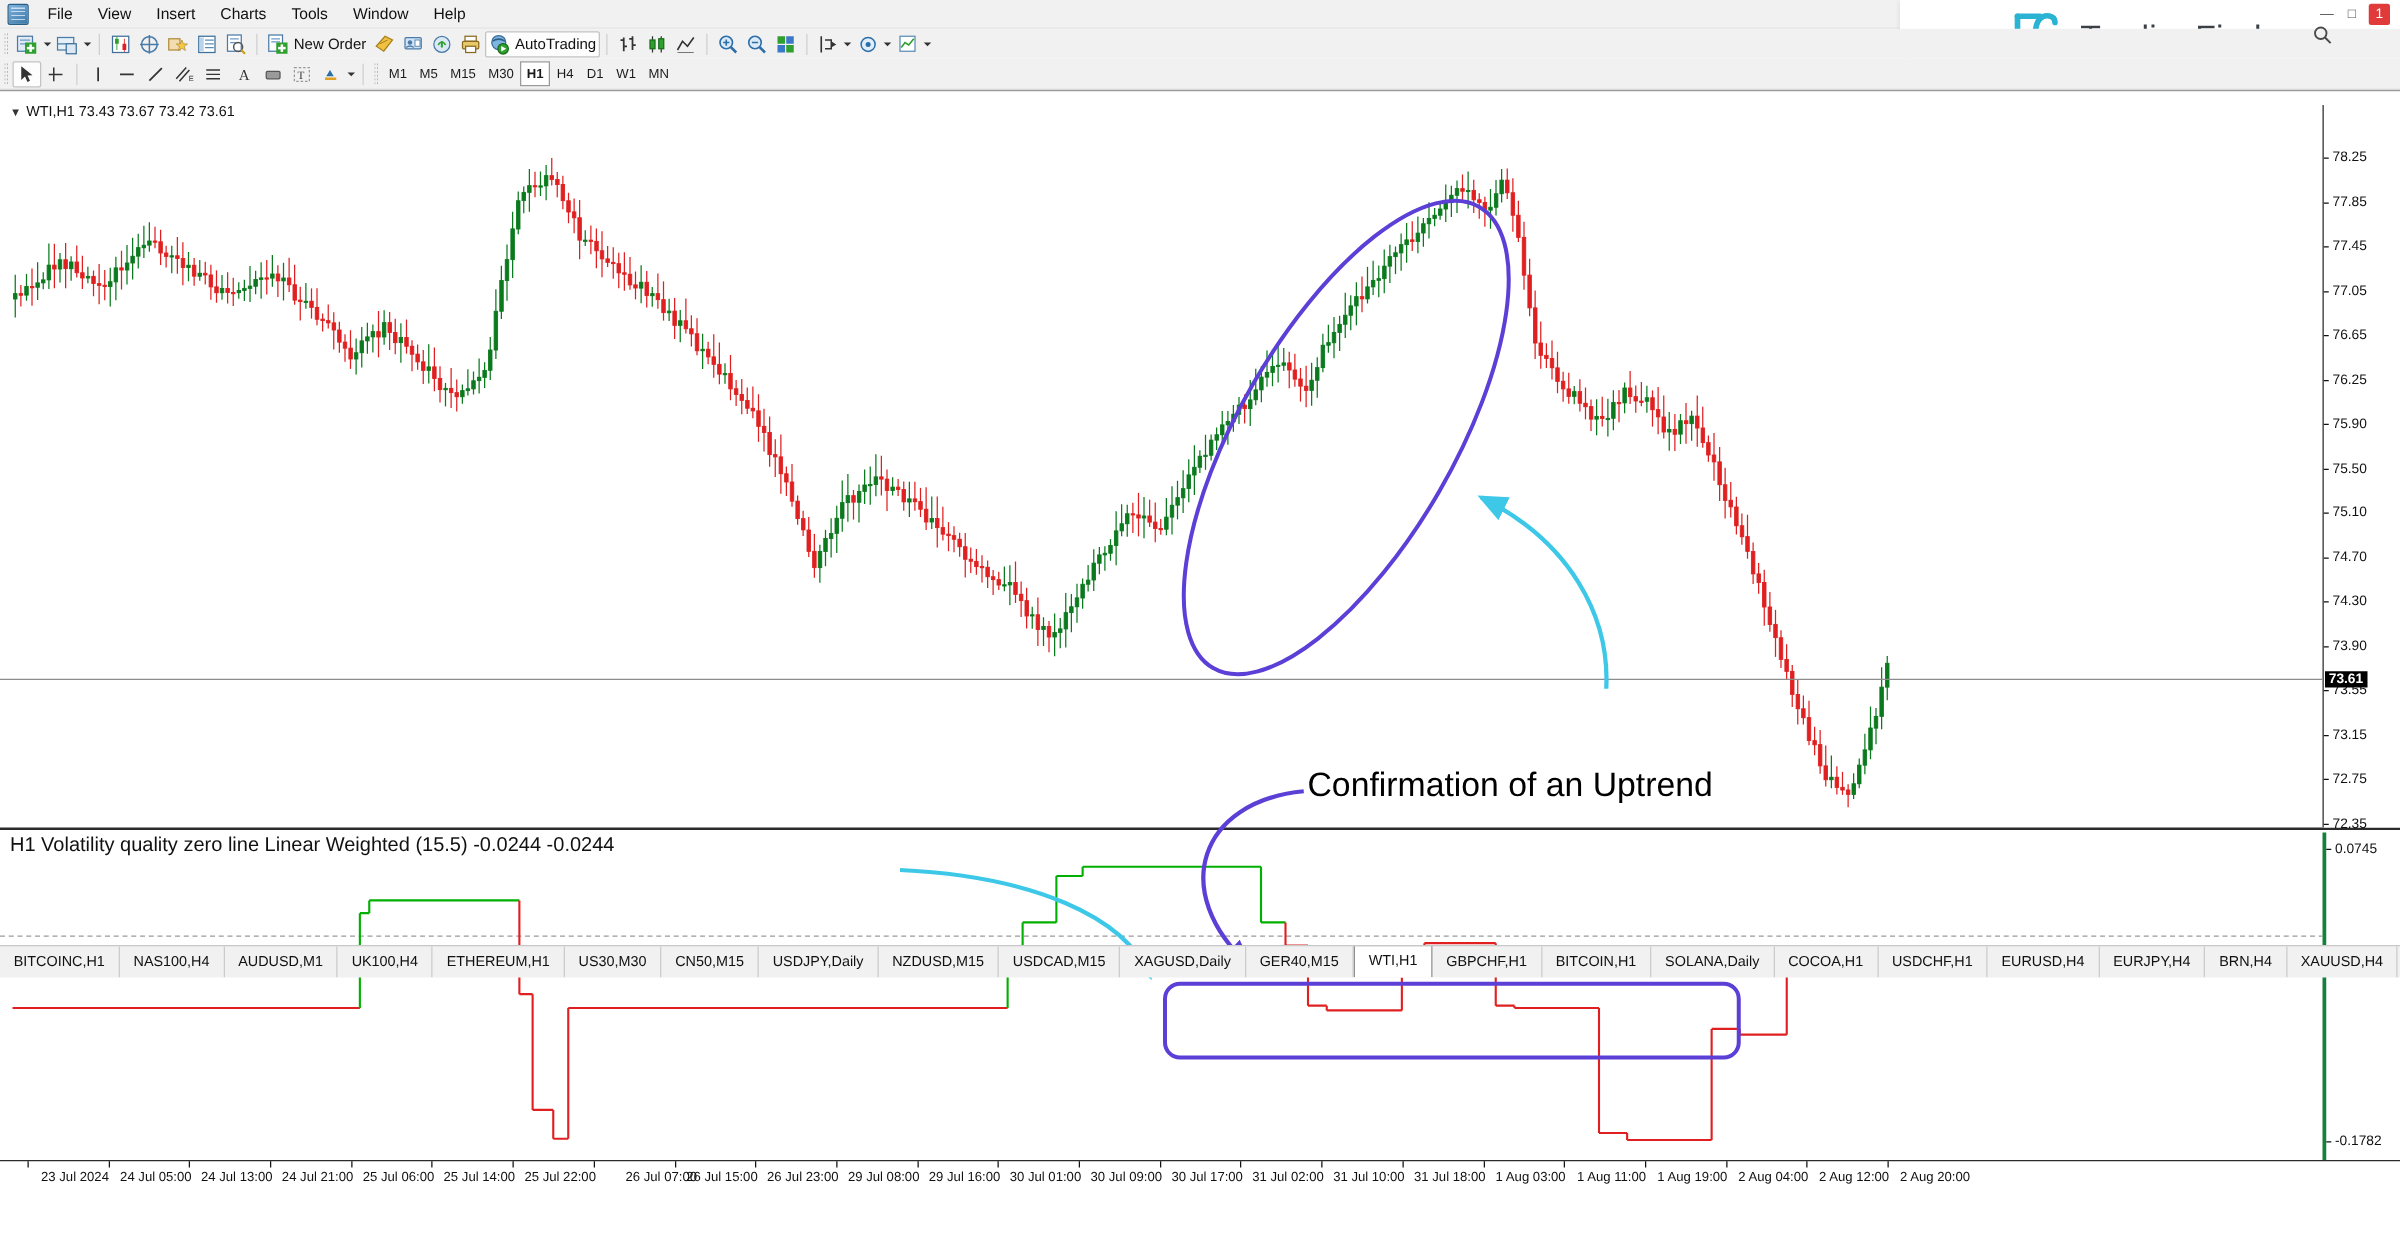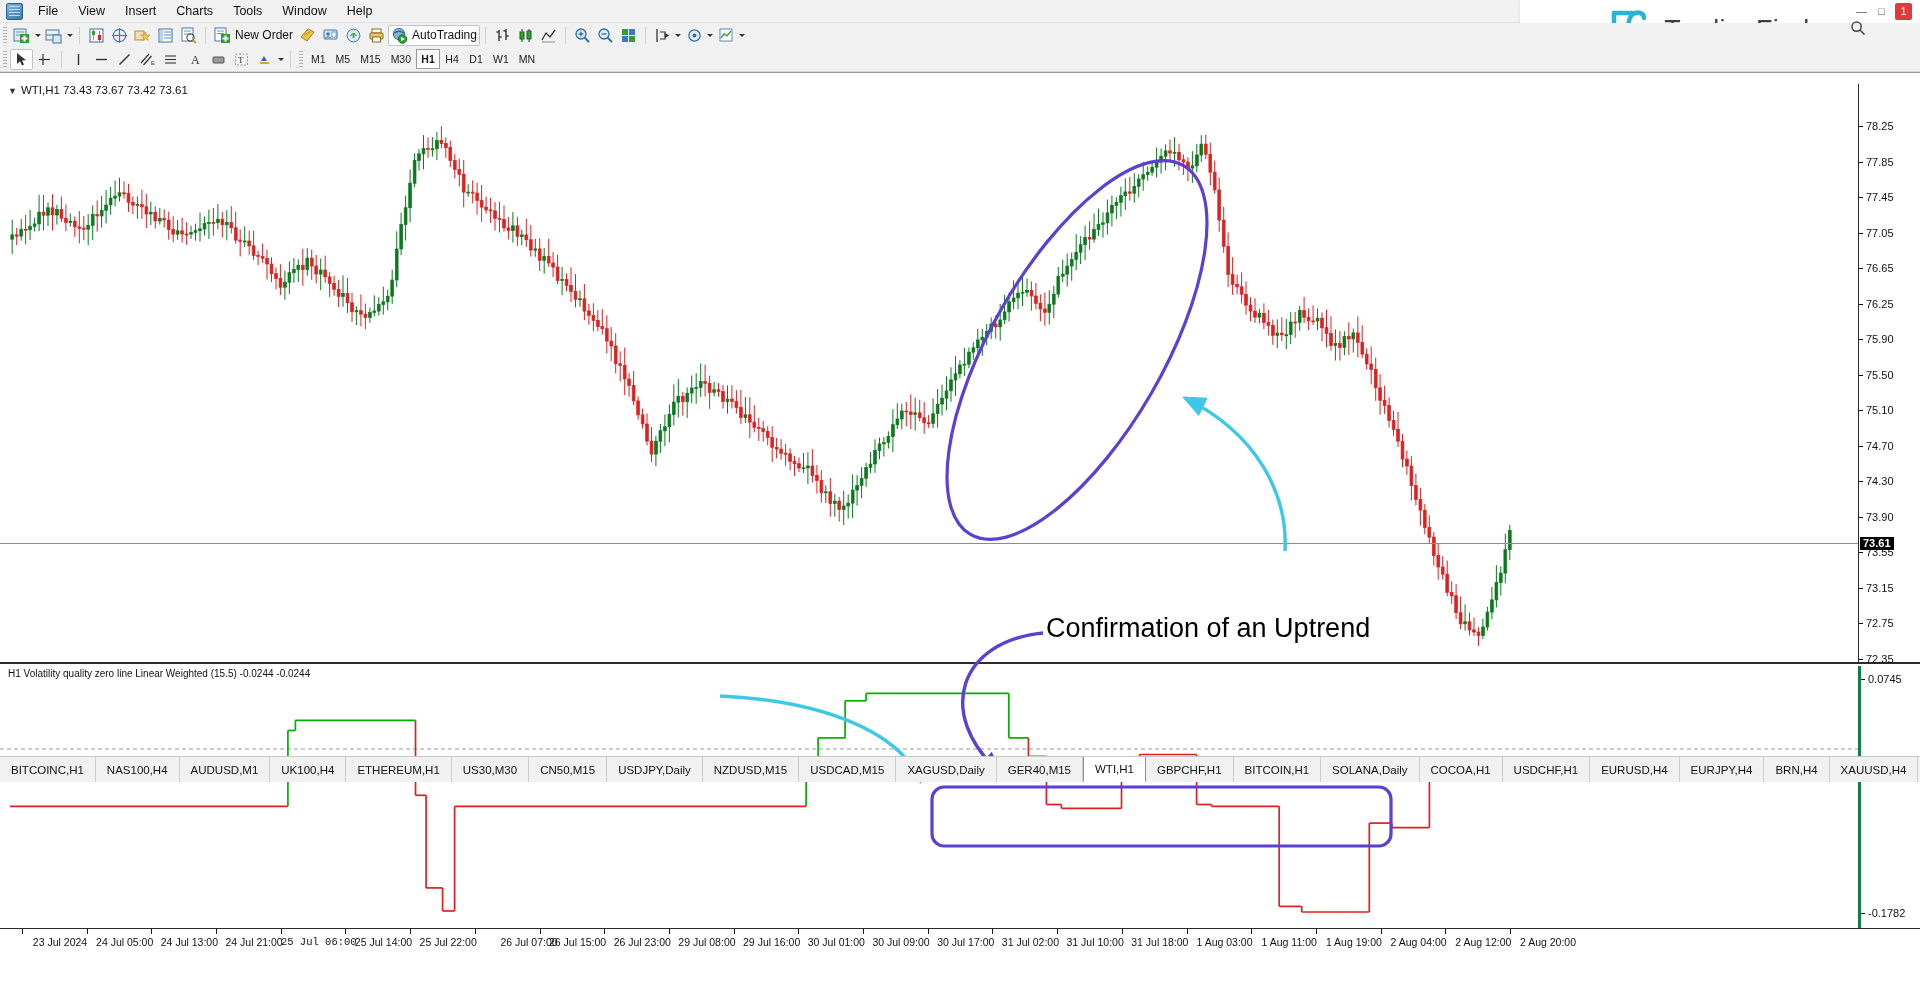--- a/index.html
+++ b/index.html
@@ -119,21 +119,21 @@
   
   .time-axis {
     position: absolute; left: 0; bottom: 0; width: 1920px; height: 28px;
     border-top: 1px solid #2b2b2b; background: #fff;
   }
   .time-lbl { position: absolute; top: 7px; font-size: 10.5px; color: #111; white-space: nowrap; transform: translateX(-50%); }
   .time-tick { position: absolute; top: 0; width: 1px; height: 5px; background: #111; }
 
   
   .ind-pane { position: absolute; left: 0; width: 1920px; background: #fff; }
-  .ind-title { position: absolute; left: 8px; top: 2px; font-size: 10px; color: #111; white-space: nowrap; }
+  .ind-title { position: absolute; left: 8px; top: 2px; font-size: 16px; color: #111; white-space: nowrap; }
 
   
   .tabbar {
     position: absolute; left: 0; bottom: 0; width: 1920px; height: 26px;
     background: #f1f1f1; border-top: 1px solid #c8c8c8;
     display: flex; align-items: stretch; overflow: hidden;
   }
   .sym-tab {
     font-size: 11.5px; color: #111; padding: 0 11px;
     display: flex; align-items: center; cursor: default;
@@ -1297,21 +1297,21 @@
     <div class="time-axis" id="time-axis">
         <div class="time-tick" style="left: 22px;"></div>
         <div class="time-lbl" style="left: 60px;">23 Jul 2024</div>
         <div class="time-tick" style="left: 86.6957px;"></div>
         <div class="time-lbl" style="left: 124.696px;">24 Jul 05:00</div>
         <div class="time-tick" style="left: 151.391px;"></div>
         <div class="time-lbl" style="left: 189.391px;">24 Jul 13:00</div>
         <div class="time-tick" style="left: 216.087px;"></div>
         <div class="time-lbl" style="left: 254.087px;">24 Jul 21:00</div>
         <div class="time-tick" style="left: 280.783px;"></div>
-        <div class="time-lbl" style="left: 318.783px; font-family: Liberation Mono, monospace;">25 Jul 06:00</div>
+        <div class="time-lbl" style="left: 318.783px;">25 Jul 06:00</div>
         <div class="time-tick" style="left: 345.478px;"></div>
         <div class="time-lbl" style="left: 383.478px;">25 Jul 14:00</div>
         <div class="time-tick" style="left: 410.174px;"></div>
         <div class="time-lbl" style="left: 448.174px;">25 Jul 22:00</div>
         <div class="time-tick" style="left: 474.87px;"></div>
         <div class="time-lbl" style="left: 529px;">26 Jul 07:00</div>
         <div class="time-tick" style="left: 539.565px;"></div>
         <div class="time-lbl" style="left: 577.565px;">26 Jul 15:00</div>
         <div class="time-tick" style="left: 604.261px;"></div>
         <div class="time-lbl" style="left: 642.261px;">26 Jul 23:00</div>

